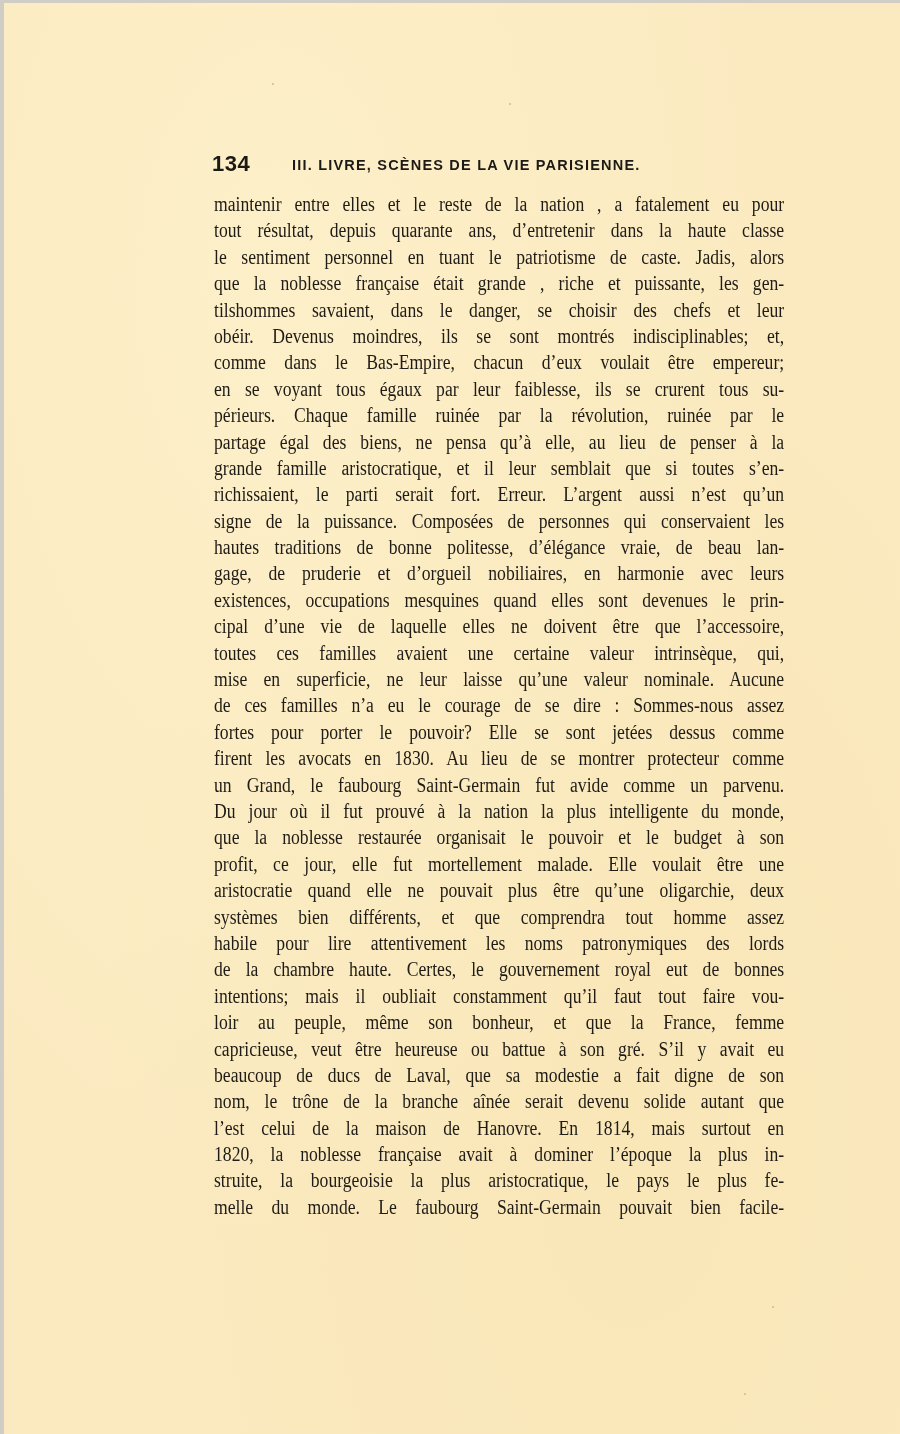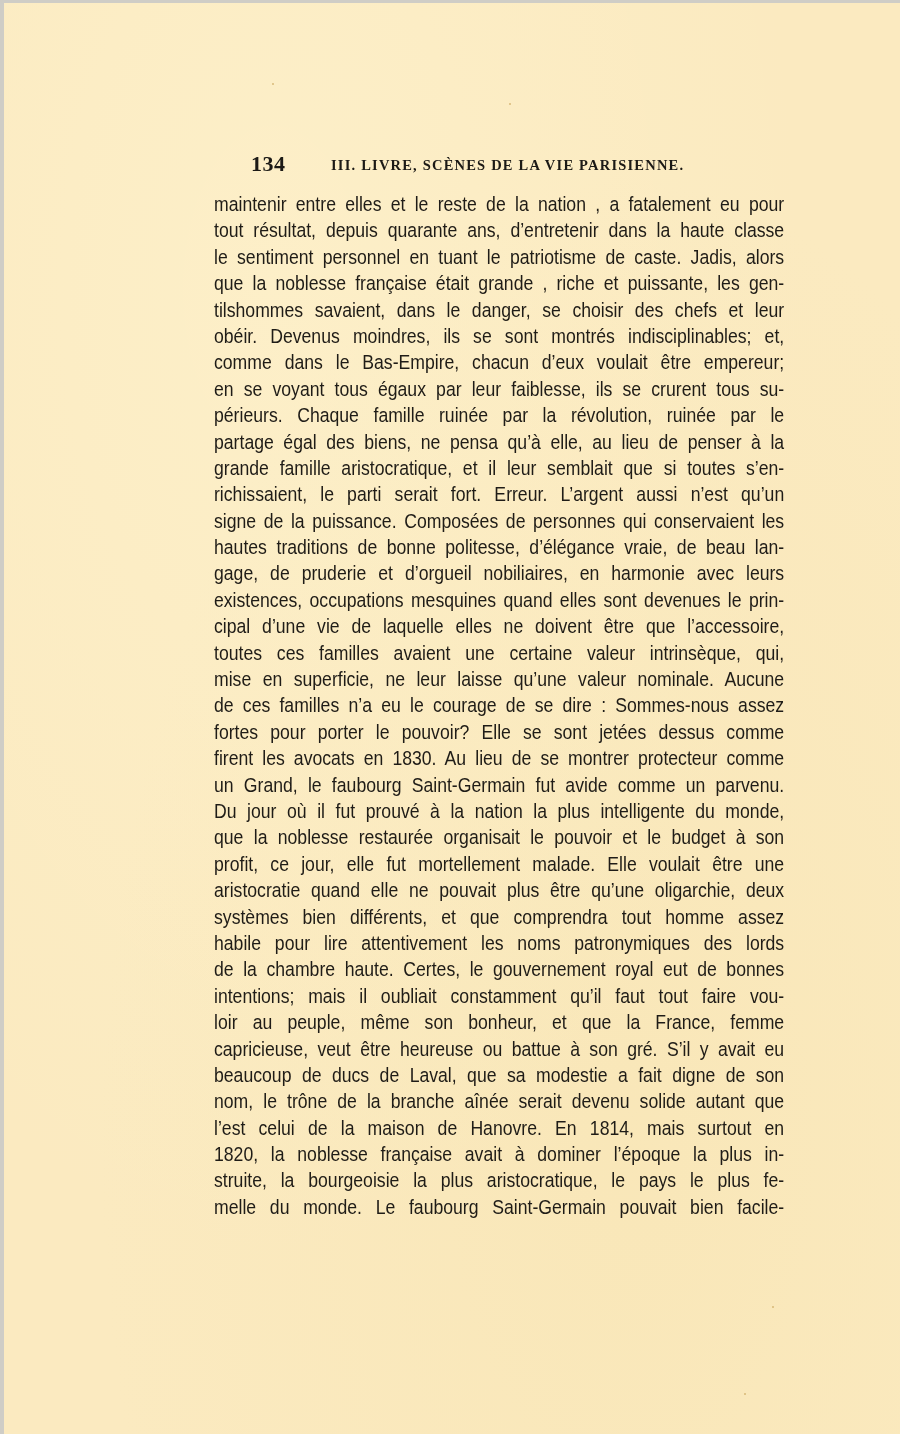--- a/index.html
+++ b/index.html
@@ -23,23 +23,22 @@
       background-image:
         radial-gradient(ellipse at 30% 20%, rgba(255,245,210,0.45), rgba(255,245,210,0) 60%),
         radial-gradient(ellipse at 70% 80%, rgba(245,225,170,0.35), rgba(245,225,170,0) 60%);
     }
     .header {
       position: absolute;
       left: 208px;
       top: 148px;
       width: 560px;
       height: 30px;
-      font-family: Liberation Serif, serif;
+      font-family: Liberation Sans, sans-serif;
       color: #1c1a16;
-      margin-left: 39px;
     }
     .page-number {
       position: absolute;
       left: 0;
       top: 0;
       font-size: 22px;
       font-weight: bold;
       letter-spacing: 0.5px;
     }
     .running-head {
@@ -51,21 +50,21 @@
       letter-spacing: 1.2px;
       font-variant: small-caps;
       white-space: nowrap;
       text-align: center;
     }
     .body-text {
       position: absolute;
       left: 210px;
       top: 188px;
       width: 570px;
-      font-family: Liberation Sans, sans-serif;
+      font-family: Liberation Serif, serif;
       font-size: 20.5px;
       line-height: 26.4px;
       color: #1f1c17;
     }
     .line {
       display: block;
       white-space: nowrap;
       text-align: justify;
       text-align-last: justify;
       height: 26.4px;

